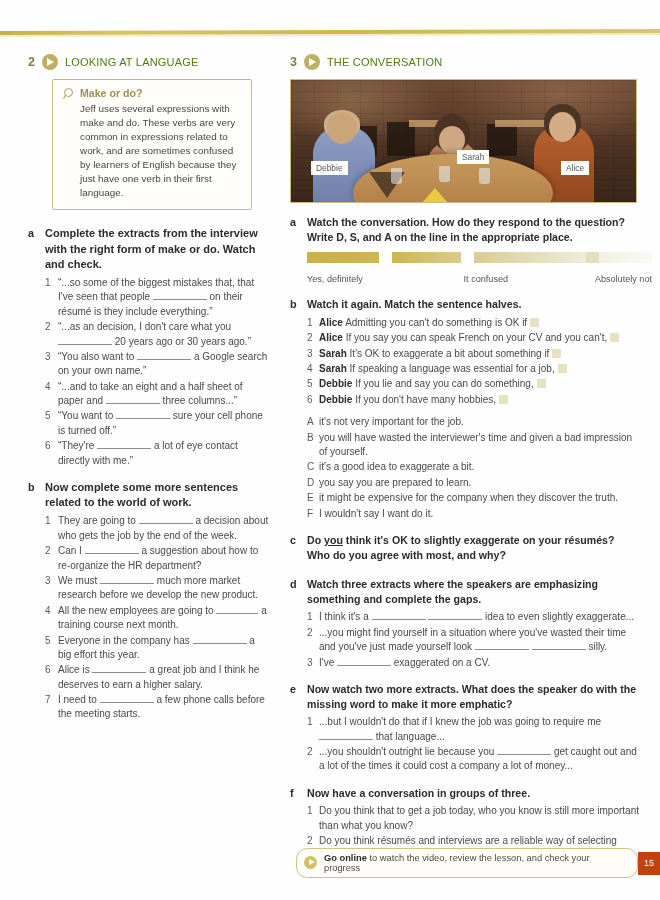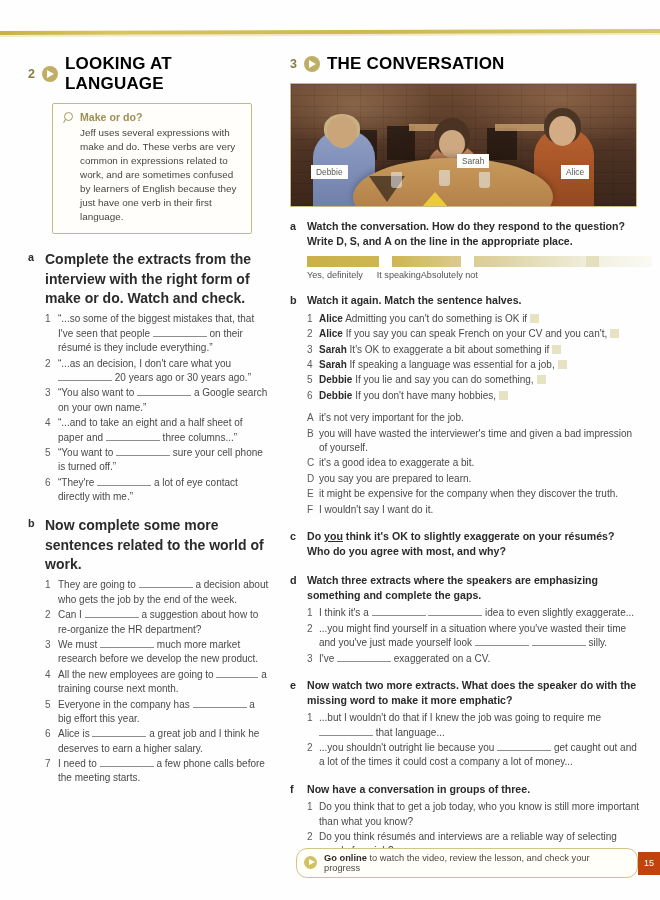--- a/index.html
+++ b/index.html
@@ -82,24 +82,24 @@
   }
   .play-icon::after {
     content: "";
     position: absolute;
     left: 5.5px; top: 3.8px;
     border-left: 7px solid #ffffff;
     border-top: 4.2px solid transparent;
     border-bottom: 4.2px solid transparent;
   }
   .sec-title {
-    font-size: 17px;
-    font-weight: bold;
+    font-size: 11px;
+    font-weight: normal;
     letter-spacing: 0.2px;
-    color: #000000;
+    color: #4d7c0f;
   }
 
   
   .tipbox {
     border: 1px solid #c6ba84;
     border-radius: 2px;
     margin: 4px 18px 16px 24px;
     padding: 7px 10px 9px 10px;
     background: #fffefb;
   }
@@ -153,21 +153,21 @@
     flex: 0 0 17px;
     font-size: 10.8px;
     font-weight: bold;
     color: #2b2b2b;
     line-height: 1.4;
   }
   .ex-body {
     flex: 1 1 auto;
   }
   .ex-prompt {
-    font-size: 14px;
+    font-size: 11px;
     font-weight: bold;
     line-height: 1.38;
     color: #2b2b2b;
     margin-bottom: 4px;
   }
   .ex-prompt-r {
     font-size: 10.6px;
   }
   .item {
     display: flex;
@@ -302,24 +302,24 @@
   }
   .scale-slot-end {
     position: absolute;
     top: 0;
     width: 13px;
     height: 11px;
     background: #e3dfbf;
   }
   .scale-labels {
     display: flex;
-    justify-content: flex-start;
+    justify-content: space-between;
     font-size: 9.1px;
     color: #545454;
-    margin-top: 3px;
+    margin-top: 11px;
     width: 345px;
   }
   .scale-labels span:nth-child(2) { margin-left: 14px; }
 
   
   .footer {
     position: absolute;
     left: 296px;
     bottom: 22px;
     display: flex;
@@ -510,21 +510,21 @@
             <span>Write </span><span>D, S,</span><span> and </span><span>A</span><span> on the line in the appropriate place.</span>
           </div>
           <div class="scale-row">
             <div class="scale-bar">
               <span class="scale-slot" style="left:72px;"></span>
               <span class="scale-slot" style="left:154px;"></span>
               <span class="scale-slot-end" style="left:279px;"></span>
             </div>
             <div class="scale-labels">
               <span>Yes, definitely</span>
-              <span>It speaking</span>
+              <span>It confused</span>
               <span>Absolutely not</span>
             </div>
           </div>
         </div>
       </div>
 
       <div class="ex">
         <div class="ex-letter">b</div>
         <div class="ex-body">
           <div class="ex-prompt ex-prompt-r">Watch it again. Match the sentence halves.</div>

